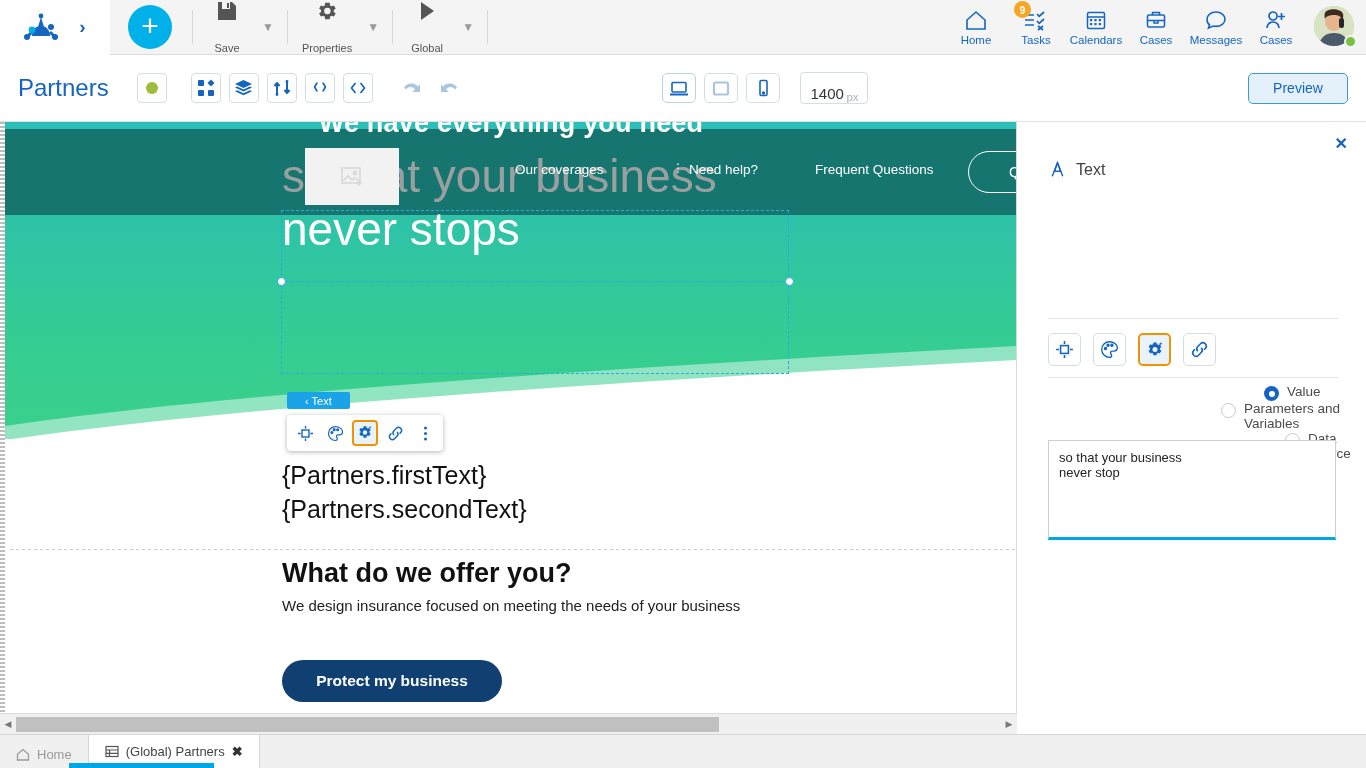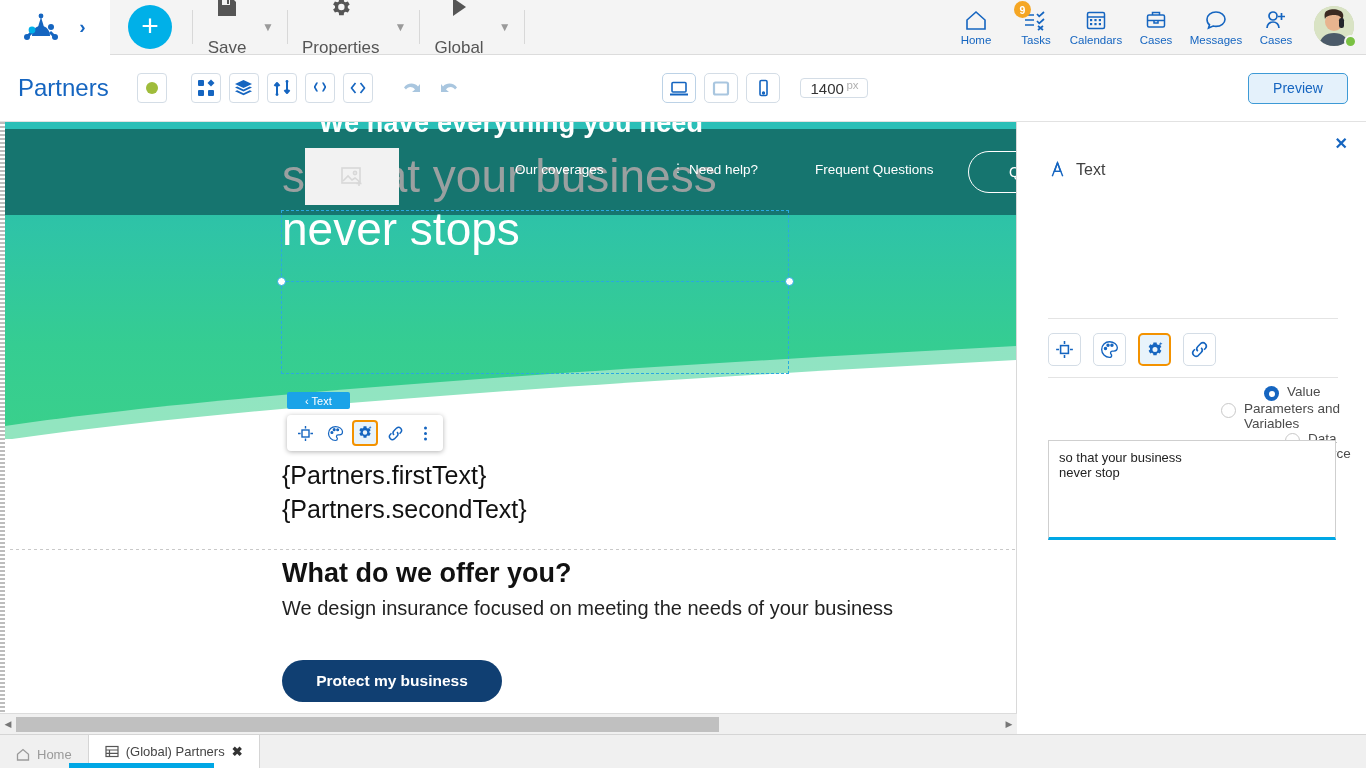--- a/index.html
+++ b/index.html
@@ -36,21 +36,21 @@
     cursor: pointer; user-select: none;
   }
   .plus-btn span { margin-top: -3px; }
 
   .tb-sep { width: 1px; height: 34px; background: #d8d8d8; margin: 0 6px; }
 
   .tb-item {
     display: flex; flex-direction: column; align-items: center; justify-content: center;
     min-width: 56px; height: 50px; cursor: pointer; padding: 0 8px;
   }
-  .tb-item .lbl { font-size: 17px; color: #555; margin-top: 20px; }
+  .tb-item .lbl { font-size: 11px; color: #555; margin-top: 20px; }
   .tb-caret {
     width: 26px; height: 50px; display: flex; align-items: center; justify-content: center;
     cursor: pointer; color: #9a9a9a; font-size: 12px;
   }
   .tb-left-group { display: flex; align-items: center; margin-left: 14px; }
 
   .tb-right-group {
     margin-left: auto; display: flex; align-items: center; padding-right: 10px;
   }
   .nav-item {
@@ -92,21 +92,21 @@
   .spacer-16 { width: 16px; }
 
   .dev-group { display: flex; align-items: center; margin-left: auto; margin-right: auto; }
   .dev-btn {
     width: 34px; height: 30px; border: 1px solid #d4dde6; border-radius: 5px;
     background: #fff; display: flex; align-items: center; justify-content: center;
     margin-right: 8px; cursor: pointer;
   }
   .dev-btn.active { border-color: #bcd2e6; }
   .px-box {
-    display: flex; align-items: flex-start; height: 20px; width: 68px;
+    display: flex; align-items: flex-end; height: 32px; width: 68px;
     border: 1px solid #d4dde6; border-radius: 4px; margin-left: 12px;
     padding: 0 7px; background: #fff;
   }
   .px-box input {
     width: 38px; border: none; outline: none; font-size: 15px; color: #333;
     font-family: "Liberation Sans", sans-serif; background: transparent;
   }
   .px-unit { font-size: 11.5px; color: #b0b0b0; }
   .preview-btn {
     margin-left: auto; width: 100px; height: 31px;
@@ -211,21 +211,21 @@
     position: absolute; left: 277px; font-size: 25px; color: #111;
     font-family: "Liberation Sans", sans-serif;
   }
   .dotted-div {
     position: absolute; left: 5px; width: 1007px; height: 1px;
     background: repeating-linear-gradient(to right, #c9c9c9 0 3px, transparent 3px 6px);
   }
   .h2-offer {
     position: absolute; left: 277px; font-size: 27px; font-weight: bold; color: #111;
   }
-  .sub-offer { position: absolute; left: 277px; font-size: 20px; color: #222; }
+  .sub-offer { position: absolute; left: 277px; font-size: 15px; color: #222; }
   .cta-btn {
     position: absolute; left: 277px; width: 220px; height: 42px;
     background: #103f72; border-radius: 21px; color: #fff;
     font-size: 15.5px; font-weight: bold;
     display: flex; align-items: center; justify-content: center; cursor: pointer;
   }
 
   
   .hscroll {
     position: absolute; top: 713px; left: 0; width: 1017px; height: 21px;

